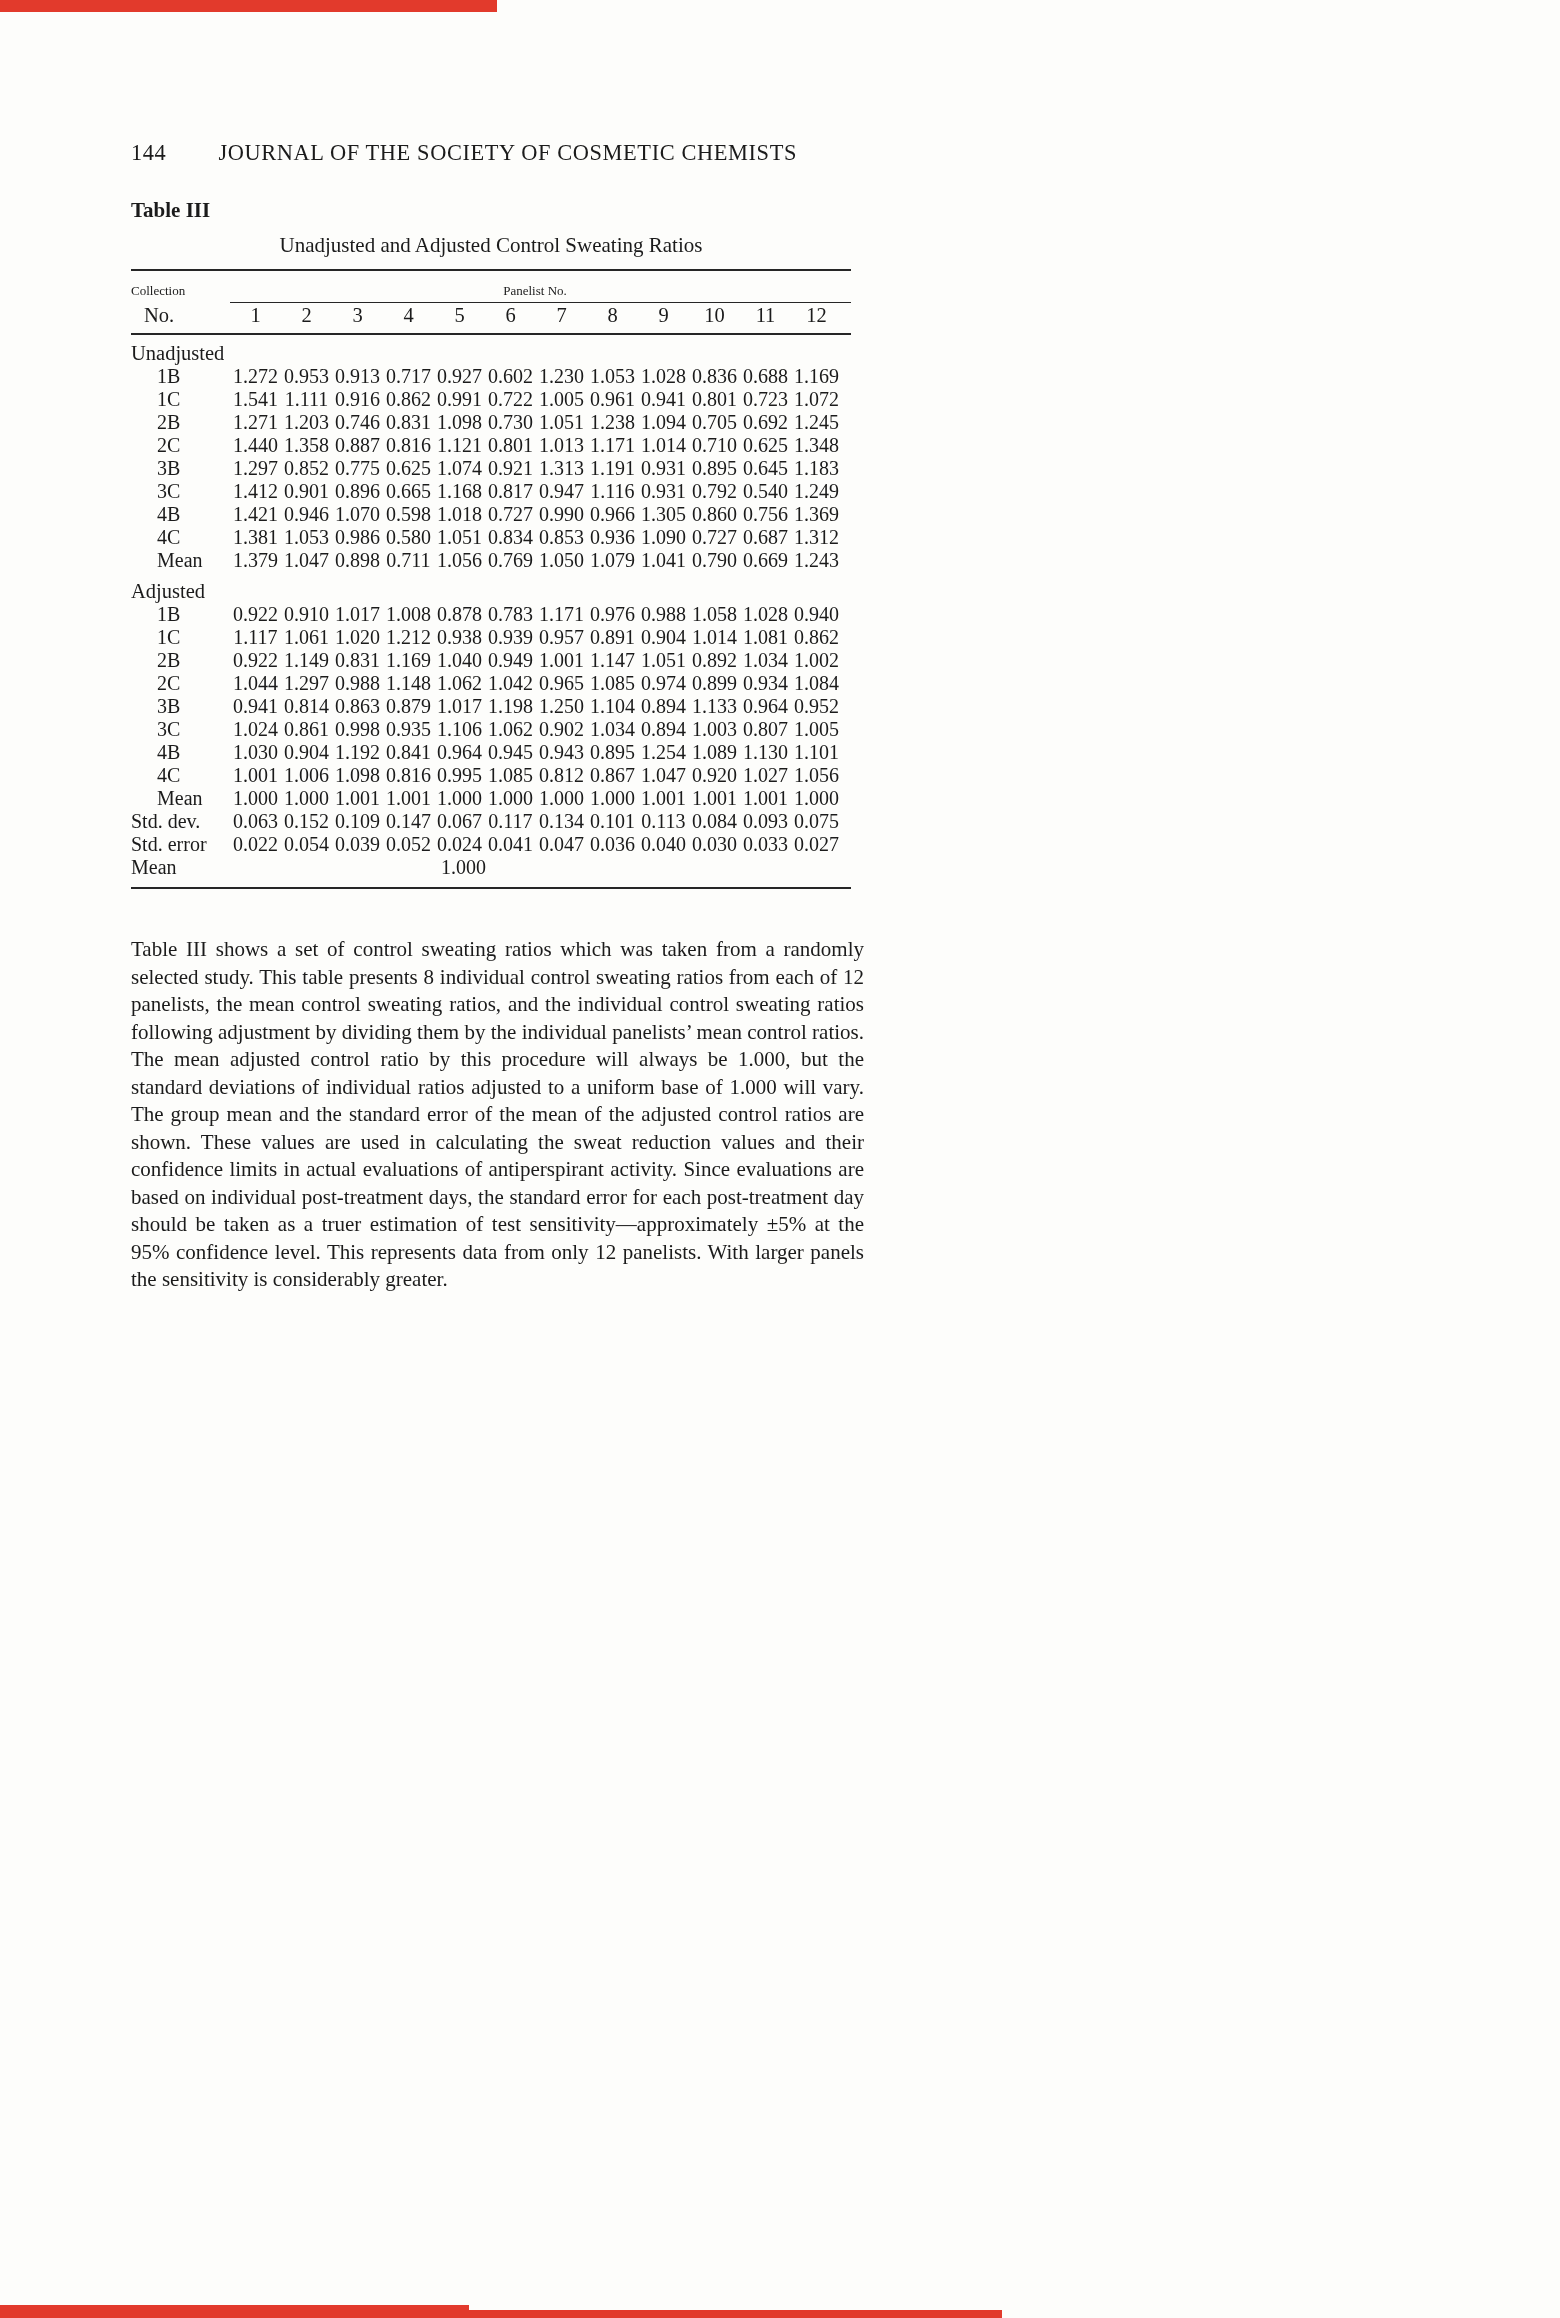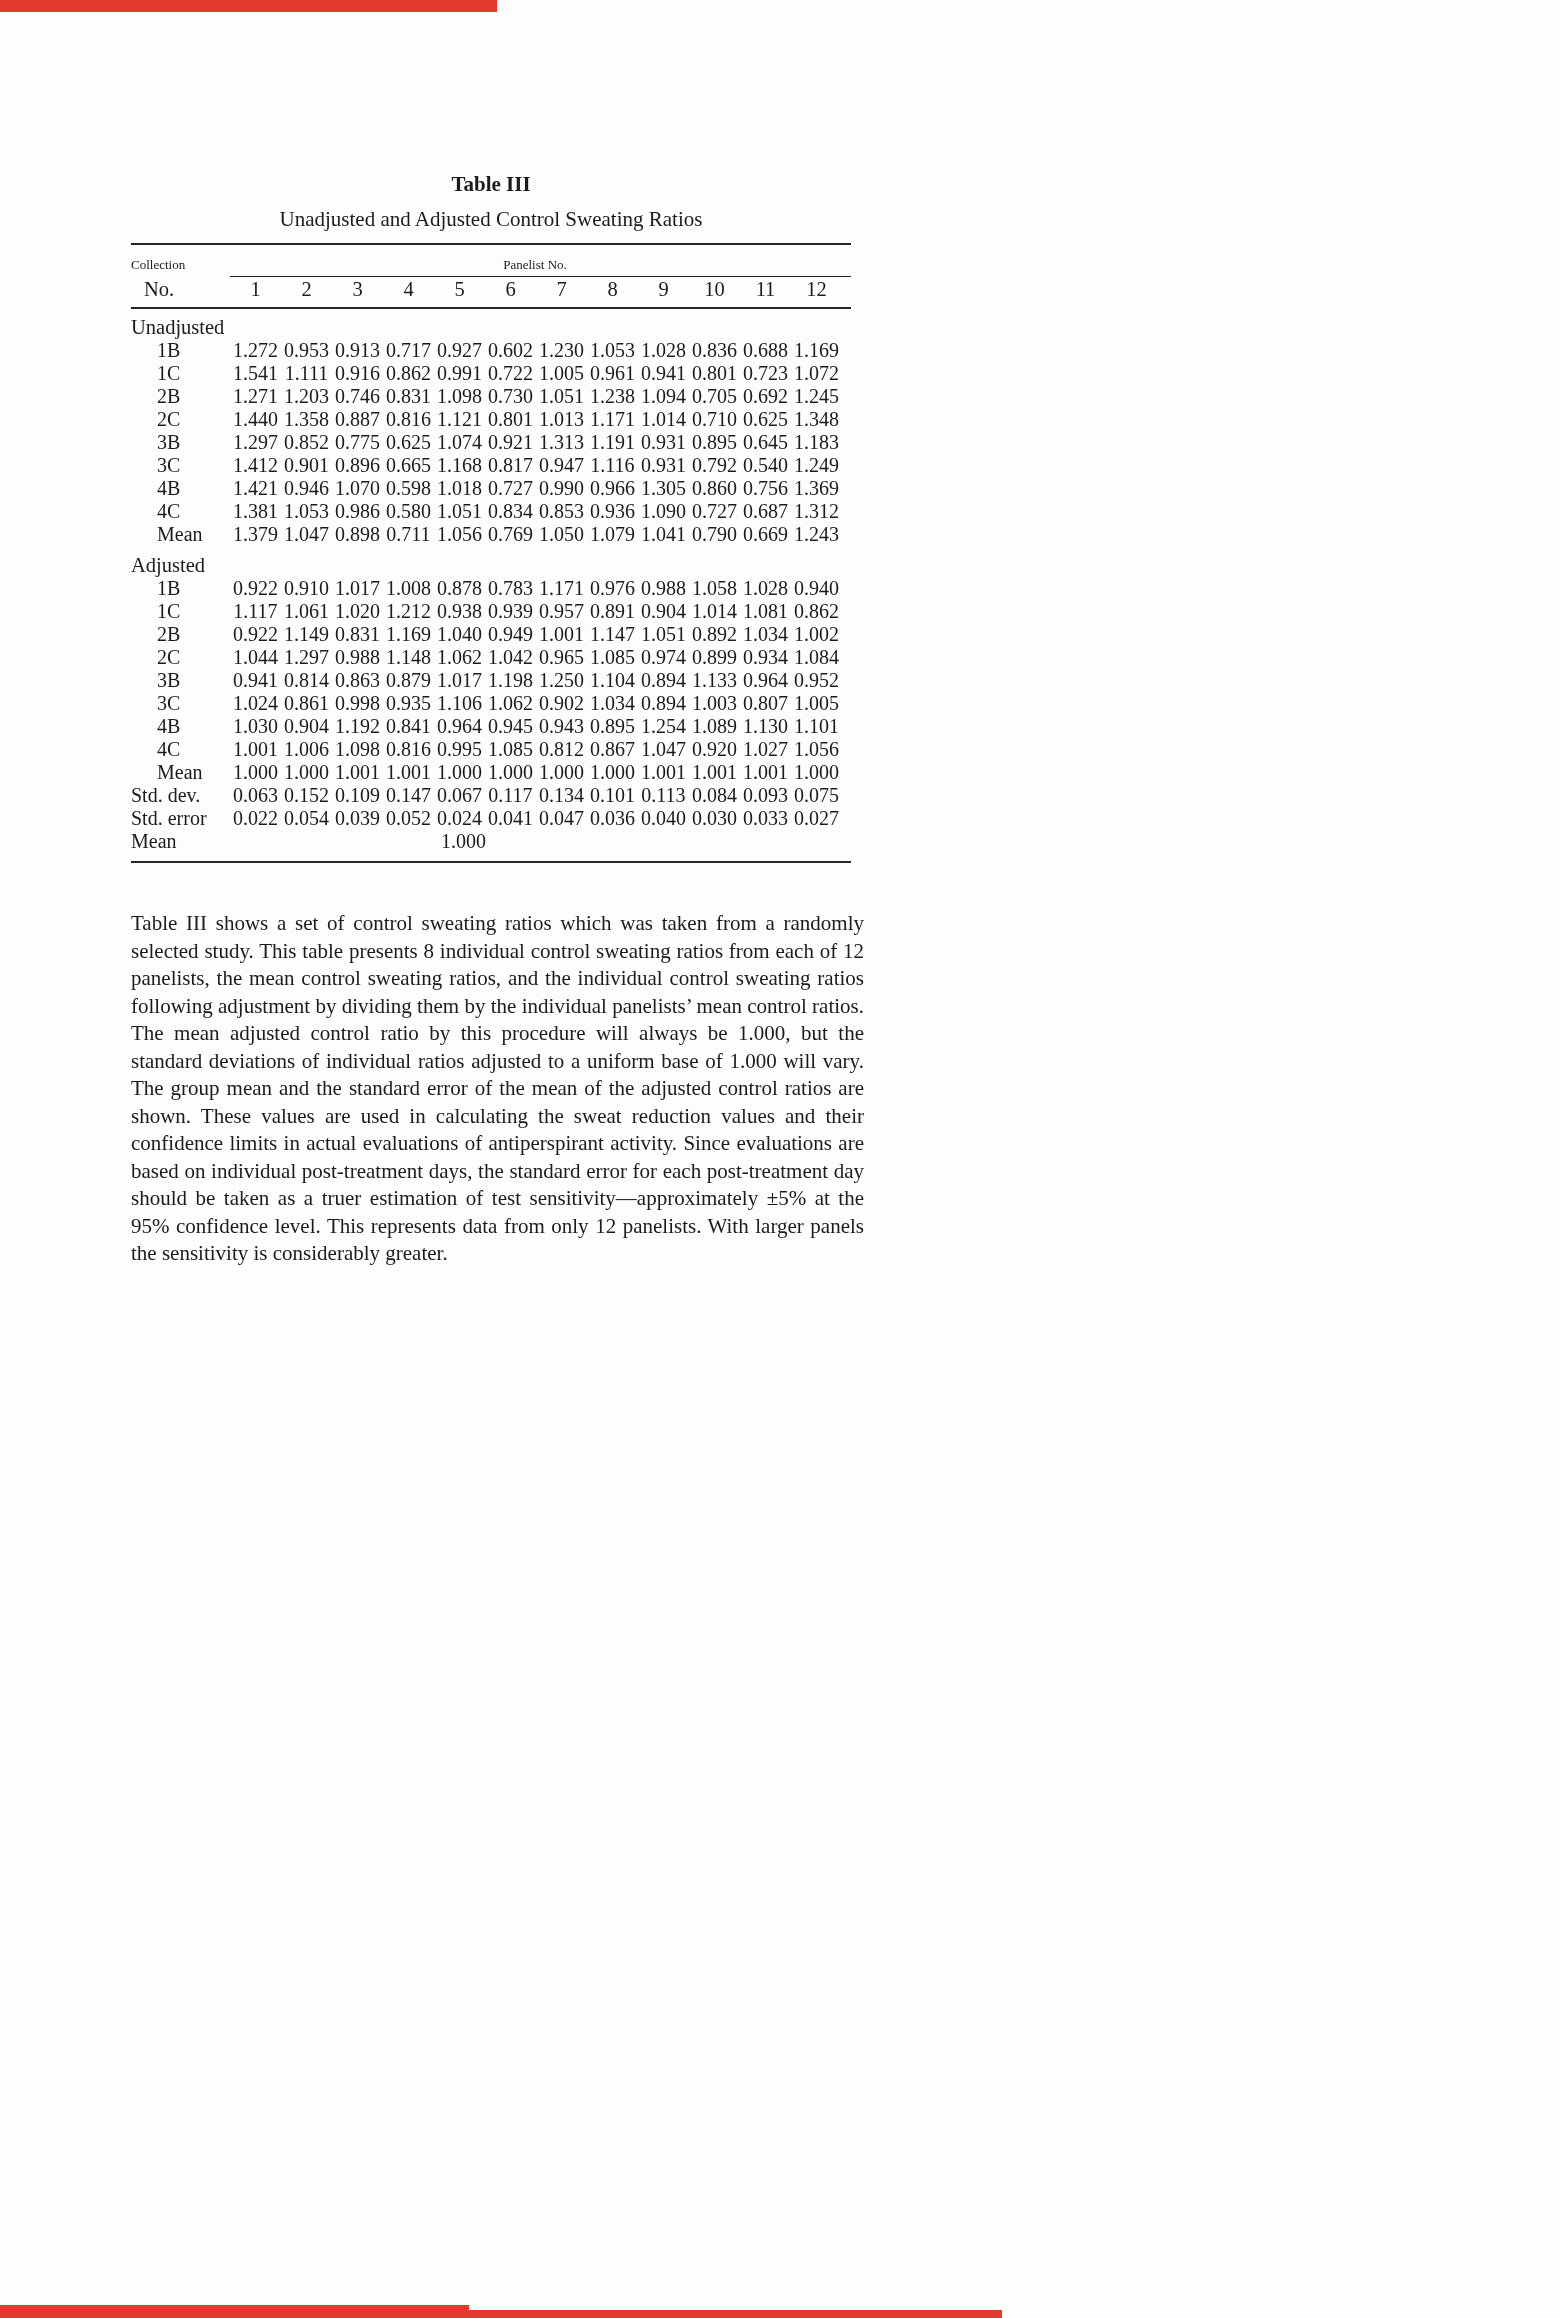--- a/index.html
+++ b/index.html
@@ -17,21 +17,21 @@
   .artifact-top    { top: 0; left: 0; width: 497px; height: 12px; }
   .artifact-bot-a  { bottom: 0; left: 0; width: 469px; height: 13px; }
   .artifact-bot-b  { bottom: 0; left: 469px; width: 533px; height: 8.4px; }
 
   .content { position: absolute; left: 131px; top: 140px; width: 733px; }
 
   .running-head { display: flex; align-items: baseline; font-size: 22.4px; letter-spacing: 0.6px; white-space: nowrap; }
   .pagenum { margin-right: 52px; }
 
   .table-area { width: 720px; margin-top: 32px; }
-  .t-title    { text-align: center; font-weight: bold; font-size: 21px; }
+  .t-title    { font-weight: bold; font-size: 21px; }
   .t-subtitle { text-align: center; font-size: 21px; margin-top: 10.3px; }
 
   .rule { border-top: 2.3px solid #262626; width: 720px; height: 0; }
   .rule-top { margin-top: 10.3px; }
   .rule-mid { margin-top: 2.8px; }
   .rule-bottom { margin-top: 8.4px; }
 
   .head-row-1 { display: grid; grid-template-columns: 99px 610px; align-items: end; height: 28px; font-size: 13px; }
   .panelist-group { text-align: center; }
   .rule-row { display: grid; grid-template-columns: 99px 621px; height: 1.9px; margin-top: 3.7px; }
@@ -63,20 +63,24 @@
 <body>
 
 <div class="page">
 
   <div class="artifact artifact-top" id="art-top" style="background: rgb(226, 58, 44);"></div>
   <div class="artifact artifact-bot-a" id="art-bot-a" style="background: rgb(226, 58, 44);"></div>
   <div class="artifact artifact-bot-b" id="art-bot-b" style="background: rgb(226, 58, 44);"></div>
 
   <div class="content">
 
+    <div class="running-head">
+      <span class="pagenum">144</span>
+      <span class="jtitle">JOURNAL OF THE SOCIETY OF COSMETIC CHEMISTS</span>
+    </div>
 
     <div class="table-area">
       <div class="t-title">Table III</div>
       <div class="t-subtitle">Unadjusted and Adjusted Control Sweating Ratios</div>
 
       <div class="rule rule-top"></div>
 
       <div class="head-row-1">
         <div class="collection-l1">Collection</div>
         <div class="panelist-group">Panelist No.</div>

